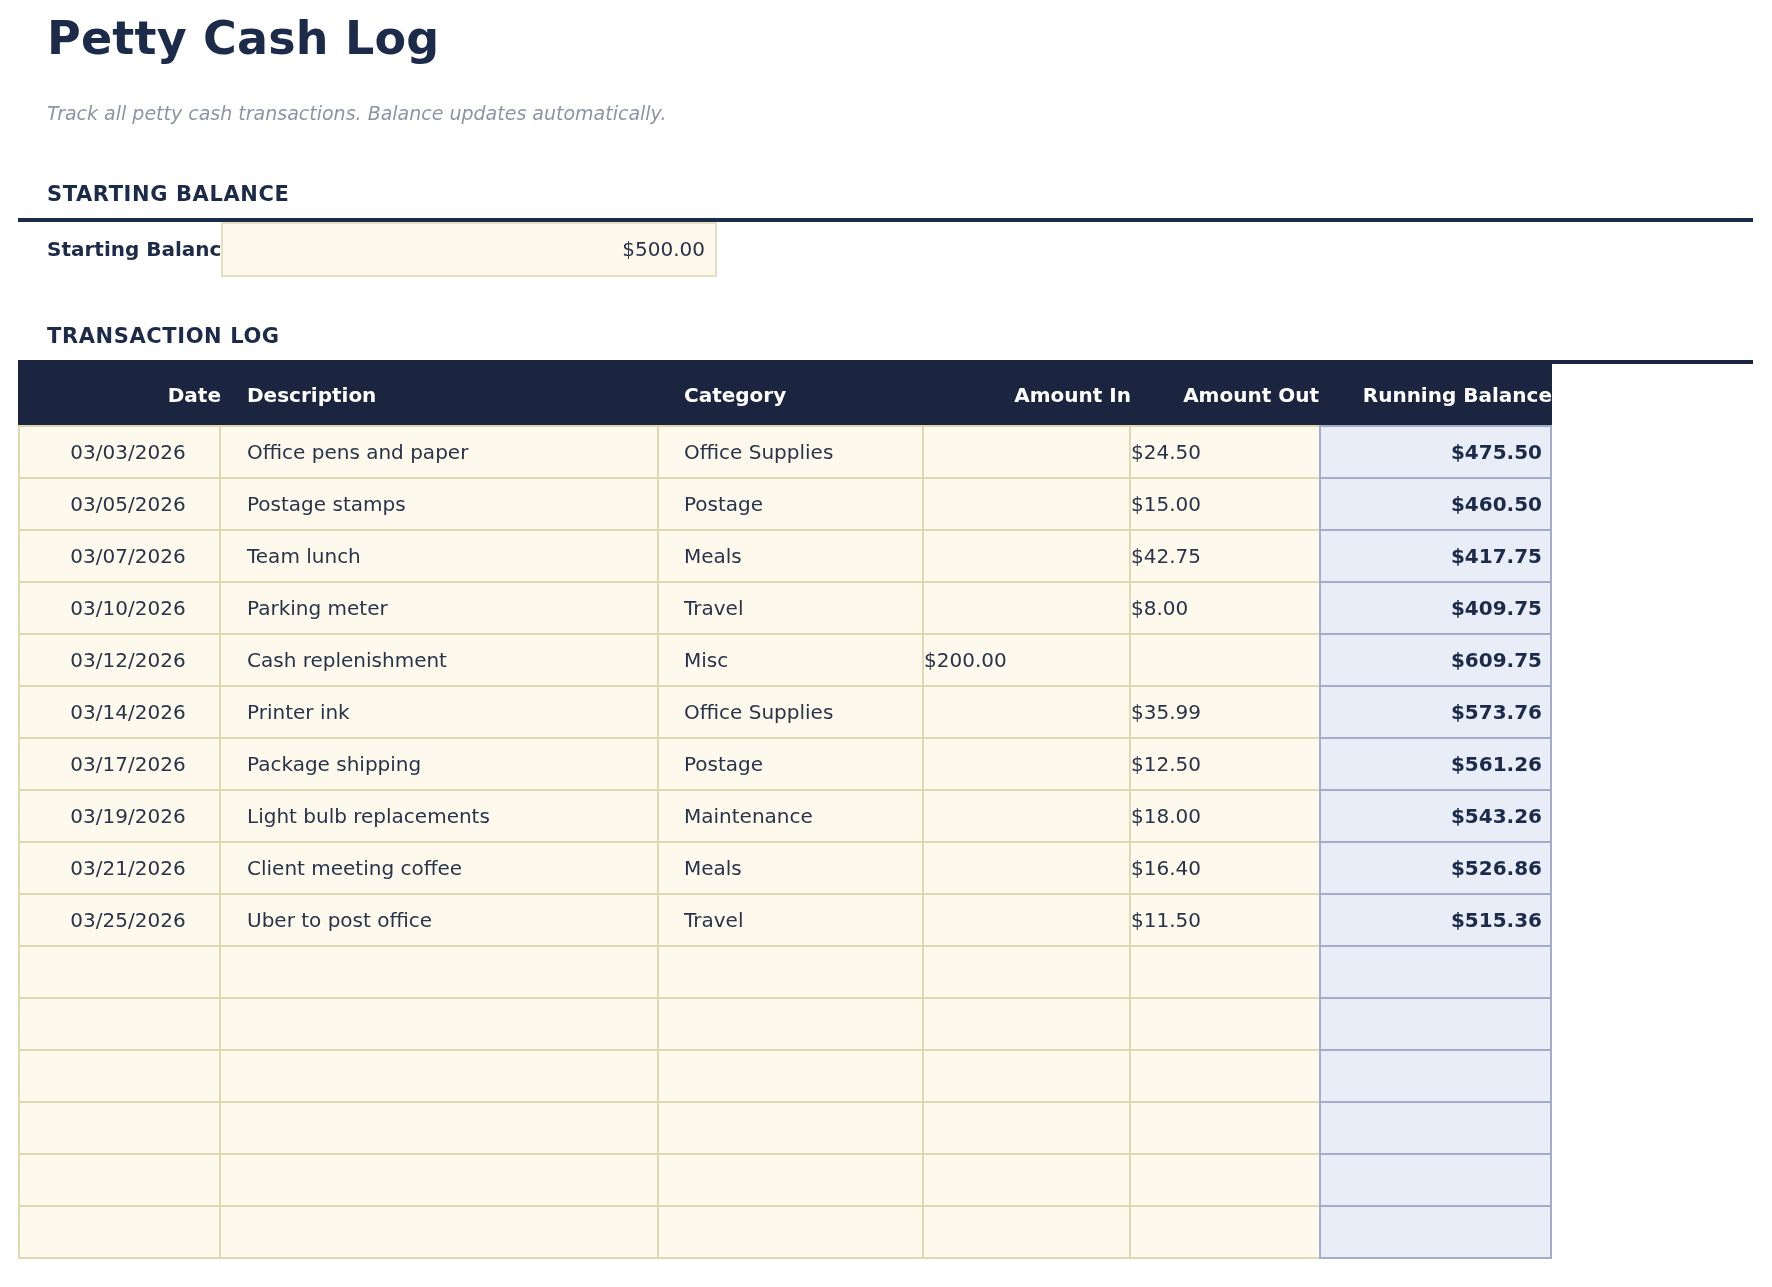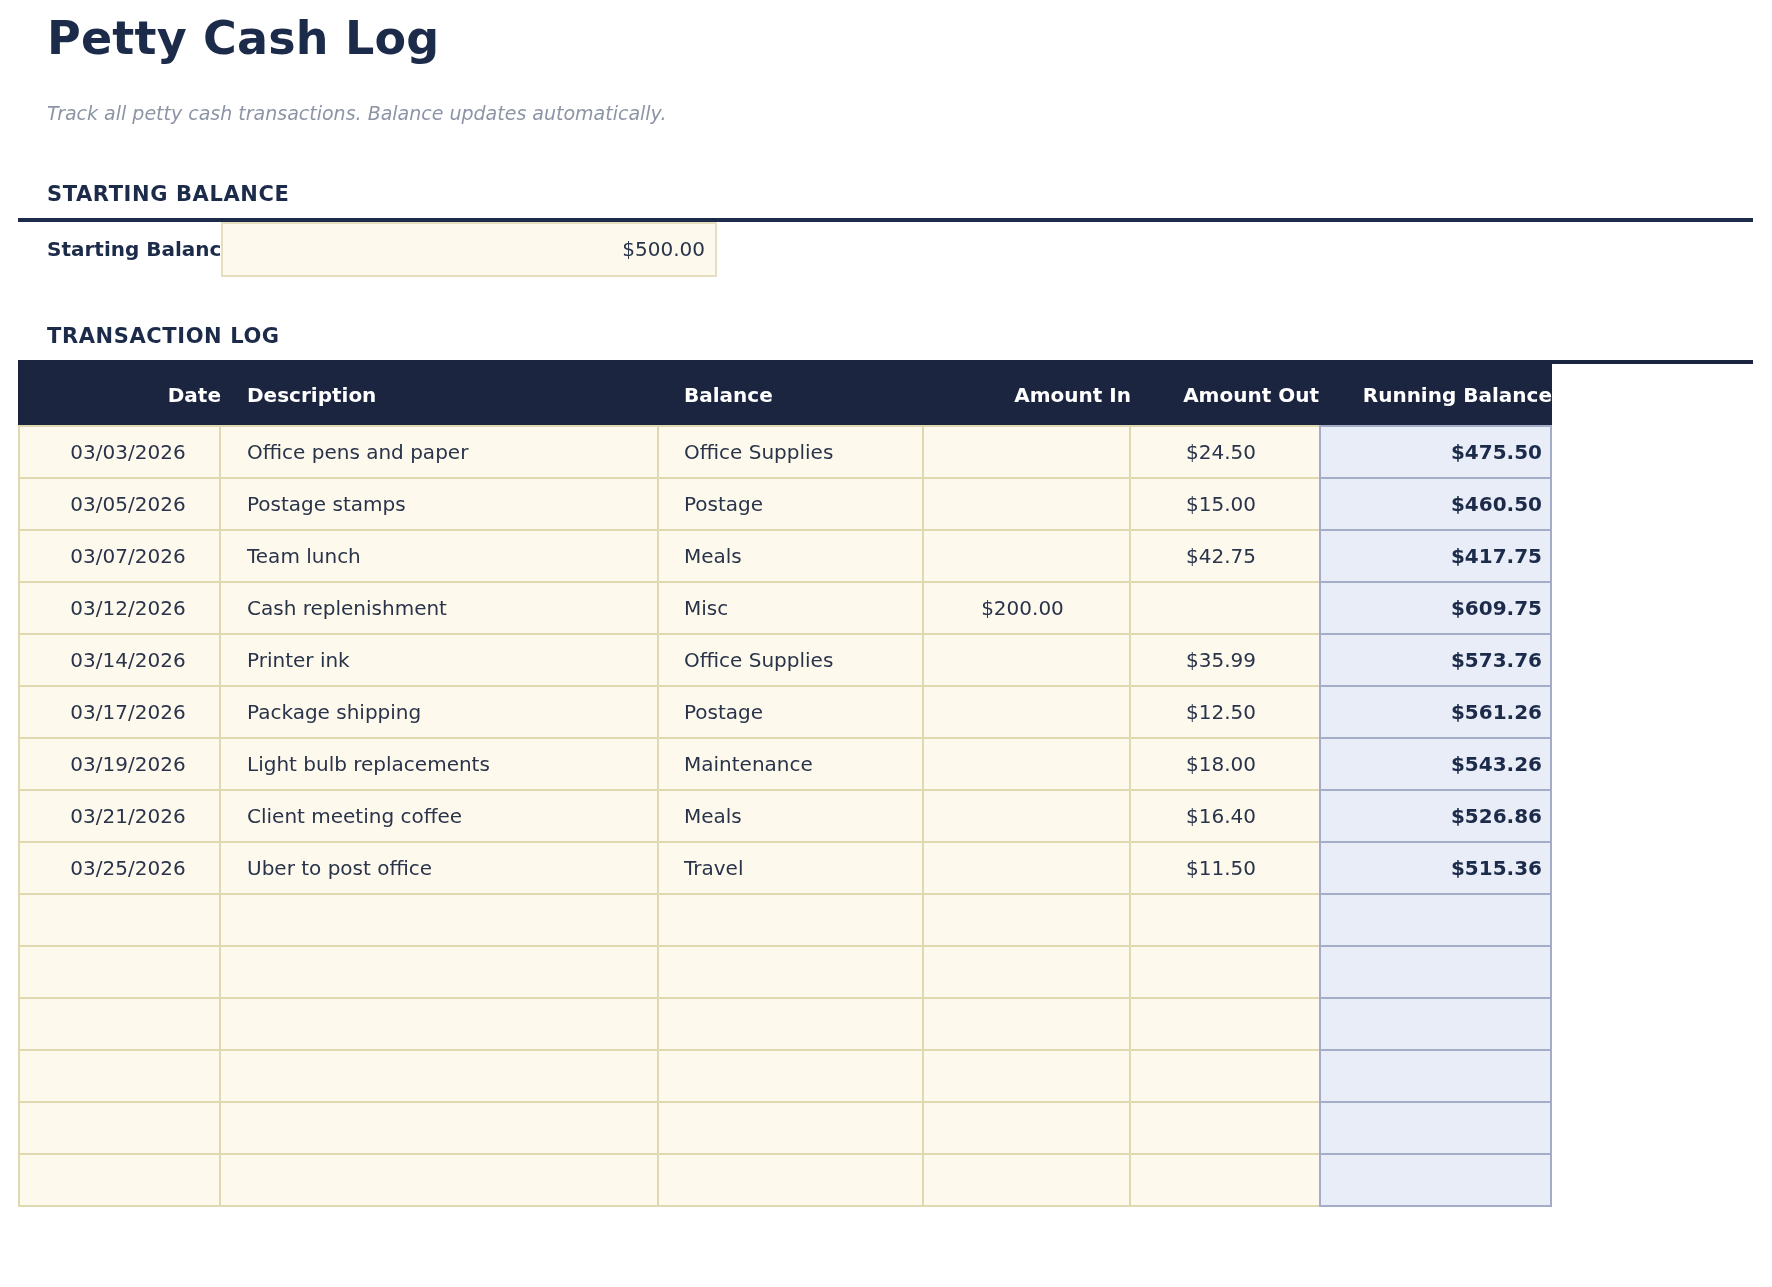--- a/index.html
+++ b/index.html
@@ -109,21 +109,21 @@
     border-right:2px solid var(--tan);
     border-bottom:2px solid var(--tan);
     white-space:nowrap;
     overflow:hidden;
   }
   td:first-child{border-left:2px solid var(--tan);padding-left:17px;}
   tbody tr:first-child td{border-top:2px solid var(--tan);}
   th.col-desc,td.col-desc{text-align:left;padding-left:26px;}
   th.col-cat,td.col-cat{text-align:left;padding-left:25px;}
   td.col-date{text-align:center;}
-  td.col-in,td.col-out{text-align:center;padding-right:8px;}
+  td.col-in,td.col-out{text-align:left;padding-right:8px;}
   td.col-out{border-right:none;}
   td.col-bal{
     background:var(--lav);
     border-left:2px solid var(--lav-border);
     border-right:2px solid var(--lav-border);
     border-bottom:2px solid var(--lav-border);
     text-align:right;
     padding-right:8px;
     font-weight:bold;
     color:var(--navy-text);
@@ -156,21 +156,21 @@
           <col style="width:438px">
           <col style="width:265px">
           <col style="width:207px">
           <col style="width:188px">
           <col style="width:233px">
         </colgroup>
         <thead>
           <tr id="header-row">
               <th class="col-date">Date</th>
               <th class="col-desc">Description</th>
-              <th class="col-cat">Balance</th>
+              <th class="col-cat">Category</th>
               <th class="col-in">Amount In</th>
               <th class="col-out">Amount Out</th>
               <th class="col-bal">Running Balance</th>
             </tr>
         </thead>
         <tbody id="table-body">
             <tr>
               <td class="col-date">03/03/2026</td>
               <td class="col-desc">Office pens and paper</td>
               <td class="col-cat">Office Supplies</td>
@@ -186,20 +186,28 @@
               <td class="col-out">$15.00</td>
               <td class="col-bal">$460.50</td>
             </tr>
             <tr>
               <td class="col-date">03/07/2026</td>
               <td class="col-desc">Team lunch</td>
               <td class="col-cat">Meals</td>
               <td class="col-in"></td>
               <td class="col-out">$42.75</td>
               <td class="col-bal">$417.75</td>
+            </tr>
+            <tr>
+              <td class="col-date">03/10/2026</td>
+              <td class="col-desc">Parking meter</td>
+              <td class="col-cat">Travel</td>
+              <td class="col-in"></td>
+              <td class="col-out">$8.00</td>
+              <td class="col-bal">$409.75</td>
             </tr>
             <tr>
               <td class="col-date">03/12/2026</td>
               <td class="col-desc">Cash replenishment</td>
               <td class="col-cat">Misc</td>
               <td class="col-in">$200.00</td>
               <td class="col-out"></td>
               <td class="col-bal">$609.75</td>
             </tr>
             <tr>

